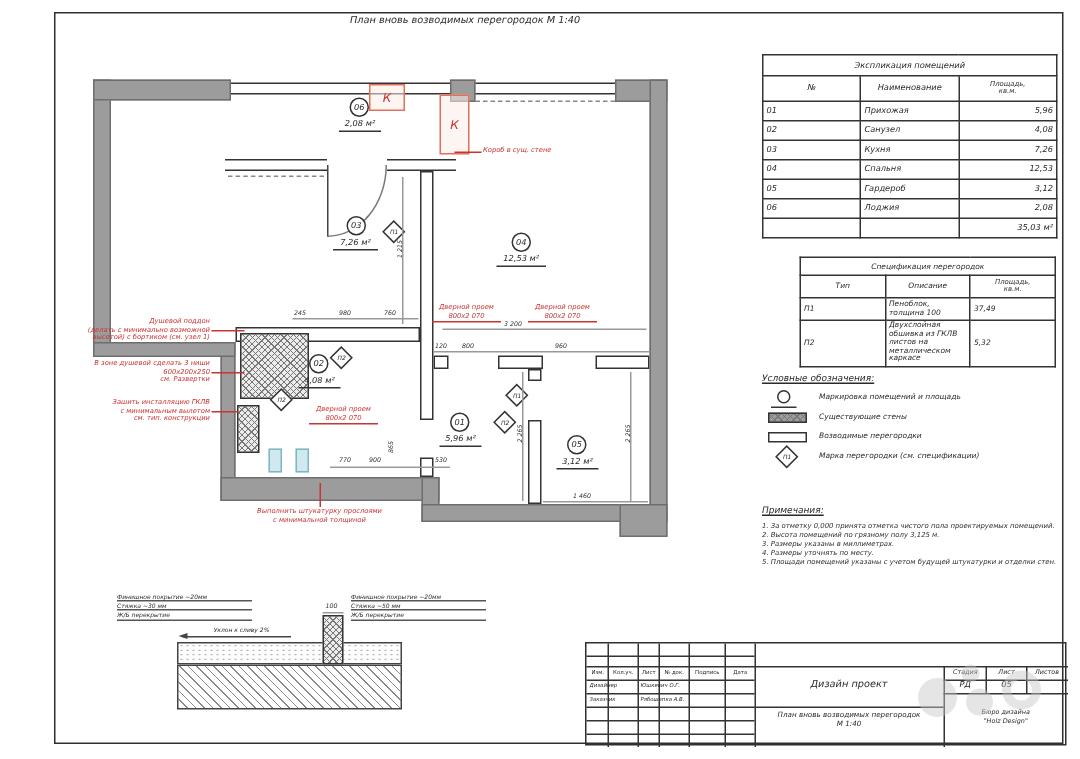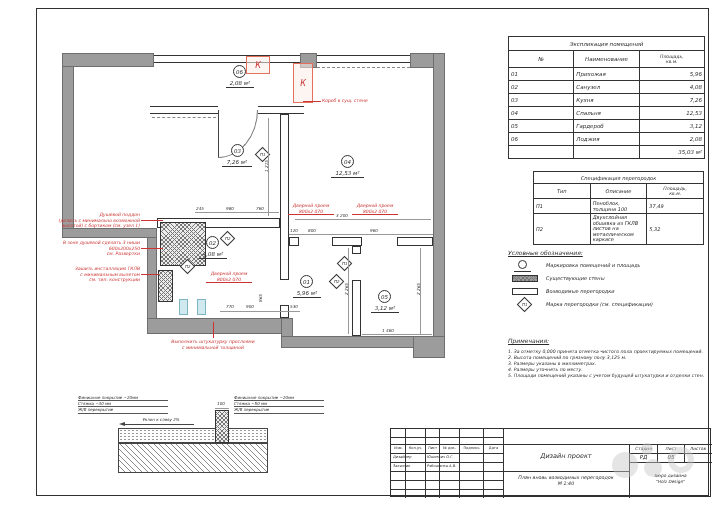--- a/index.html
+++ b/index.html
@@ -45,20 +45,21 @@
   .tbline{background:#333;}
   .wm{border-radius:50%;opacity:.45;}
 </style>
 </head>
 <body>
 
 <div id="sheet">
 
   <div class="abs" style="left:36px;top:8px;width:673px;height:488px;border:1.6px solid #2f2f2f;"></div>
 
+  <div class="abs it" style="left:150px;top:9px;width:320px;text-align:center;font-size:6.5px;">План вновь возводимых перегородок М 1:40</div>
 
   <div class="abs wall" style="left:62px;top:53px;width:12px;height:184px;"></div>
   <div class="abs wall" style="left:62px;top:53px;width:92px;height:14px;"></div>
   <div class="abs wall" style="left:300px;top:53px;width:17px;height:15px;"></div>
   <div class="abs wall" style="left:410px;top:53px;width:35px;height:15px;"></div>
   <div class="abs wall" style="left:433px;top:53px;width:12px;height:295px;"></div>
   <div class="abs wall" style="left:147px;top:228px;width:10px;height:106px;"></div>
   <div class="abs wall" style="left:62px;top:228px;width:95px;height:10px;"></div>
   <div class="abs wall" style="left:147px;top:318px;width:146px;height:16px;"></div>
   <div class="abs wall" style="left:281px;top:318px;width:12px;height:30px;"></div>

